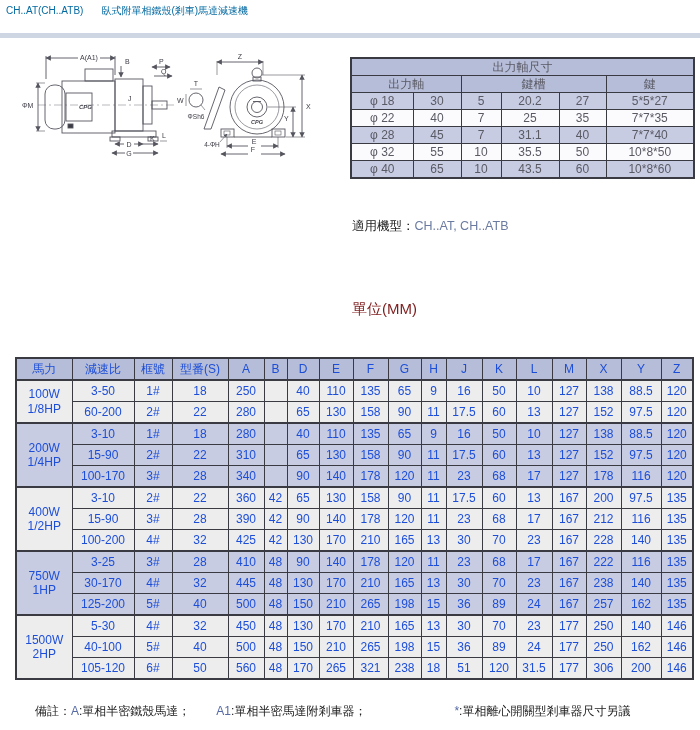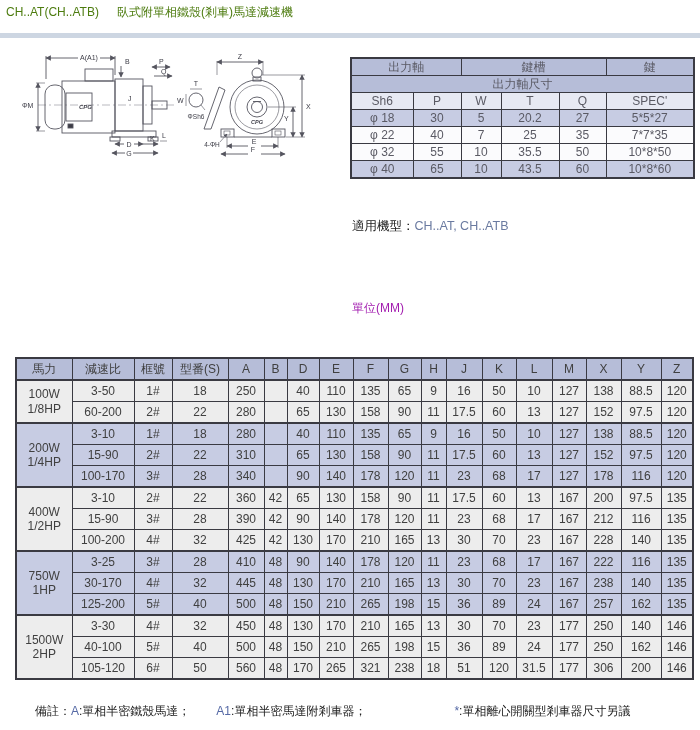--- a/index.html
+++ b/index.html
@@ -4,21 +4,21 @@
 <style>
   :root{
     --divider:#cdd6e2; --table-header-bg:#b6bdd8; --row-shaded-bg:#c7cce3;
     --row-light-bg:#ededed; --small-row-light-bg:#fbfbfd; --subhead-bg:#e7e9f3;
     --border:#3a3a42; --note-key-color:#5569a5; --applicable-value-color:#6a7aa0;
   }
   html,body{margin:0;padding:0;background:#fff;}
   body{font-family:"Liberation Sans","DejaVu Sans",sans-serif;}
   .page{position:relative;width:700px;height:730px;background:#fff;overflow:hidden;}
 
-  .title{position:absolute;left:6px;top:4px;font-size:12px;color:#4d7c0f;white-space:nowrap;}
+  .title{position:absolute;left:6px;top:4px;font-size:10px;color:#0369a1;white-space:nowrap;}
   .title .code{margin-right:18px;}
 
   .divider{position:absolute;left:0;top:33px;width:700px;height:5px;background:var(--divider);}
 
   .drawing{position:absolute;left:0;top:45px;width:350px;height:185px;}
   .drawing svg{display:block;}
   .drawing text{font-family:"Liberation Sans","DejaVu Sans",sans-serif;fill:#3c3c46;}
 
   table{border-collapse:collapse;table-layout:fixed;}
   th,td{padding:0;text-align:center;vertical-align:middle;font-weight:normal;overflow:hidden;white-space:nowrap;}
@@ -27,24 +27,24 @@
   .shaft-table{position:absolute;left:350px;top:57px;width:343px;font-size:12px;color:#5a5a64;
     border:2px solid var(--border);}
   .shaft-table th,.shaft-table td{border:1px solid var(--border);height:16px;line-height:1;}
   .shaft-table .head th{background:var(--table-header-bg);}
   .shaft-table .subhead th{background:var(--subhead-bg);}
   .shaft-table tbody tr.shade td{background:var(--row-shaded-bg);}
   .shaft-table tbody tr.light td{background:var(--small-row-light-bg);}
 
   .applicable{position:absolute;left:352px;top:218px;font-size:12.5px;color:#1a1a1a;}
   .applicable .val{color:var(--applicable-value-color);}
-  .unit-note{position:absolute;left:352px;top:300px;font-size:12px;color:#a21caf;}
+  .unit-note{position:absolute;left:352px;top:300px;font-size:15px;color:#7f1d1d;}
 
   
-  .main-table{position:absolute;left:15px;top:357px;width:677px;font-size:12px;color:#404040;
+  .main-table{position:absolute;left:15px;top:357px;width:677px;font-size:12px;color:#1d4ed8;
     border:2px solid var(--border);}
   .main-table th,.main-table td{border:1px solid var(--border);height:20px;line-height:1;}
   .main-table thead th{background:var(--table-header-bg);border-bottom:2px solid var(--border);}
   .main-table tbody tr.light td,.main-table tbody tr.light th{background:var(--row-light-bg);}
   .main-table tbody tr.shade td,.main-table tbody tr.shade th{background:var(--row-shaded-bg);}
   .main-table tbody tr.group-start td,.main-table tbody tr.group-start th{border-top:2px solid var(--border);}
   .main-table th[data-name="power-group-cell"] div{line-height:1.2;}
 
   .footnote{position:absolute;left:35px;top:703px;font-size:12px;color:#222;display:flex;align-items:baseline;white-space:nowrap;}
   .footnote [data-name="footnote-item"]:nth-child(2){margin-left:26px;}
@@ -176,53 +176,53 @@
   <table class="shaft-table" data-name="output-shaft-table">
     <colgroup>
       <col style="width:62px">
         <col style="width:48px">
         <col style="width:40px">
       <col style="width:58px">
         <col style="width:47px">
         <col style="width:88px">
     </colgroup>
     <thead>
+      <tr class="head" data-name="table-title-row">
+        <th colspan="6" data-name="table-title">出力軸尺寸</th>
+      </tr>
       <tr class="head" data-name="group-header-row">
         <th colspan="2" data-name="group-header">出力軸</th>
         <th colspan="3" data-name="group-header">鍵槽</th>
         <th colspan="1" data-name="group-header">鍵</th>
       </tr>
-      <tr class="head" data-name="table-title-row">
-        <th colspan="6" data-name="table-title">出力軸尺寸</th>
-      </tr>
-      <tr class="subhead" data-name="shaft-columns-row">
-          <th data-name="column-header">Sh6</th>
-          <th data-name="column-header">P</th>
-          <th data-name="column-header">W</th>
-          <th data-name="column-header">T</th>
-          <th data-name="column-header">Q</th>
-          <th data-name="column-header">SPEC'</th>
-        </tr>
     </thead>
     <tbody data-name="shaft-table-body">
         <tr data-name="table-row" class="shade">
           <td data-name="cell">φ 18</td>
           <td data-name="cell">30</td>
           <td data-name="cell">5</td>
           <td data-name="cell">20.2</td>
           <td data-name="cell">27</td>
           <td data-name="cell">5*5*27</td>
         </tr>
         <tr data-name="table-row" class="light">
           <td data-name="cell">φ 22</td>
           <td data-name="cell">40</td>
           <td data-name="cell">7</td>
           <td data-name="cell">25</td>
           <td data-name="cell">35</td>
           <td data-name="cell">7*7*35</td>
+        </tr>
+        <tr data-name="table-row" class="shade">
+          <td data-name="cell">φ 28</td>
+          <td data-name="cell">45</td>
+          <td data-name="cell">7</td>
+          <td data-name="cell">31.1</td>
+          <td data-name="cell">40</td>
+          <td data-name="cell">7*7*40</td>
         </tr>
         <tr data-name="table-row" class="light">
           <td data-name="cell">φ 32</td>
           <td data-name="cell">55</td>
           <td data-name="cell">10</td>
           <td data-name="cell">35.5</td>
           <td data-name="cell">50</td>
           <td data-name="cell">10*8*50</td>
         </tr>
         <tr data-name="table-row" class="shade">
@@ -509,21 +509,21 @@
           <td data-name="cell">167</td>
           <td data-name="cell">257</td>
           <td data-name="cell">162</td>
           <td data-name="cell">135</td>
         </tr>
         <tr data-name="table-row" class="light group-start">
           <th data-name="power-group-cell" rowspan="3">
             <div data-name="power-watts">1500W</div>
             <div data-name="power-hp">2HP</div>
           </th>
-          <td data-name="cell">3-30</td>
+          <td data-name="cell">5-30</td>
           <td data-name="cell">4#</td>
           <td data-name="cell">32</td>
           <td data-name="cell">450</td>
           <td data-name="cell">48</td>
           <td data-name="cell">130</td>
           <td data-name="cell">170</td>
           <td data-name="cell">210</td>
           <td data-name="cell">165</td>
           <td data-name="cell">13</td>
           <td data-name="cell">30</td>

